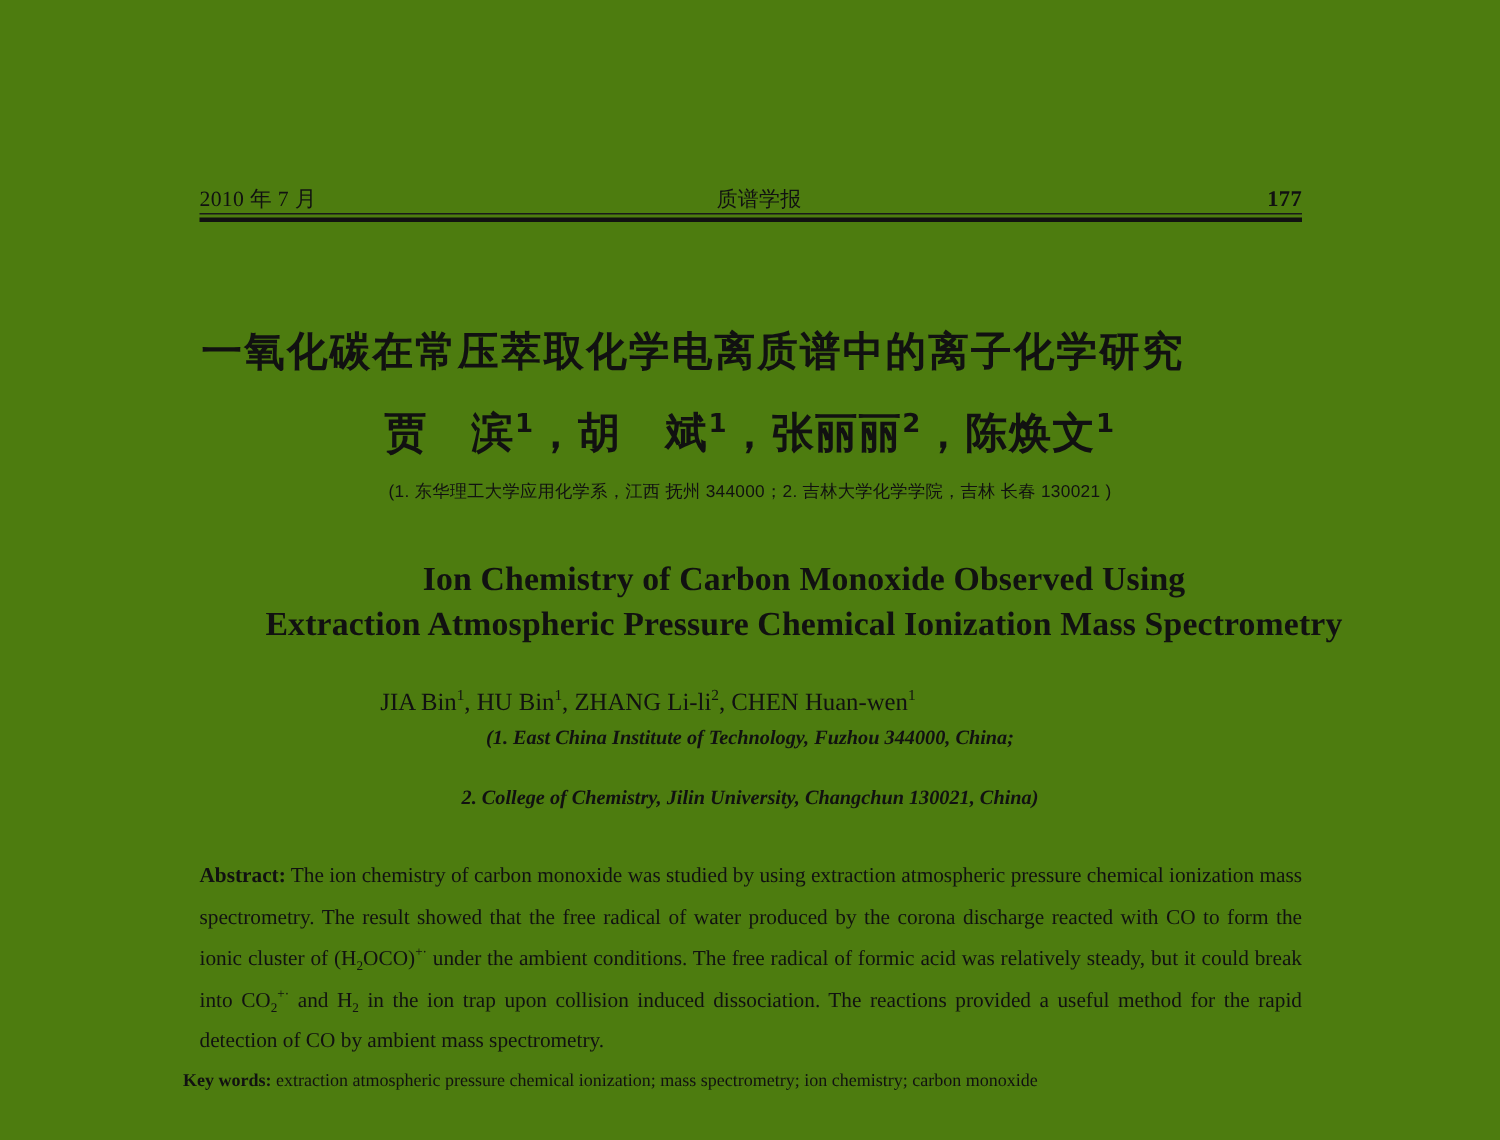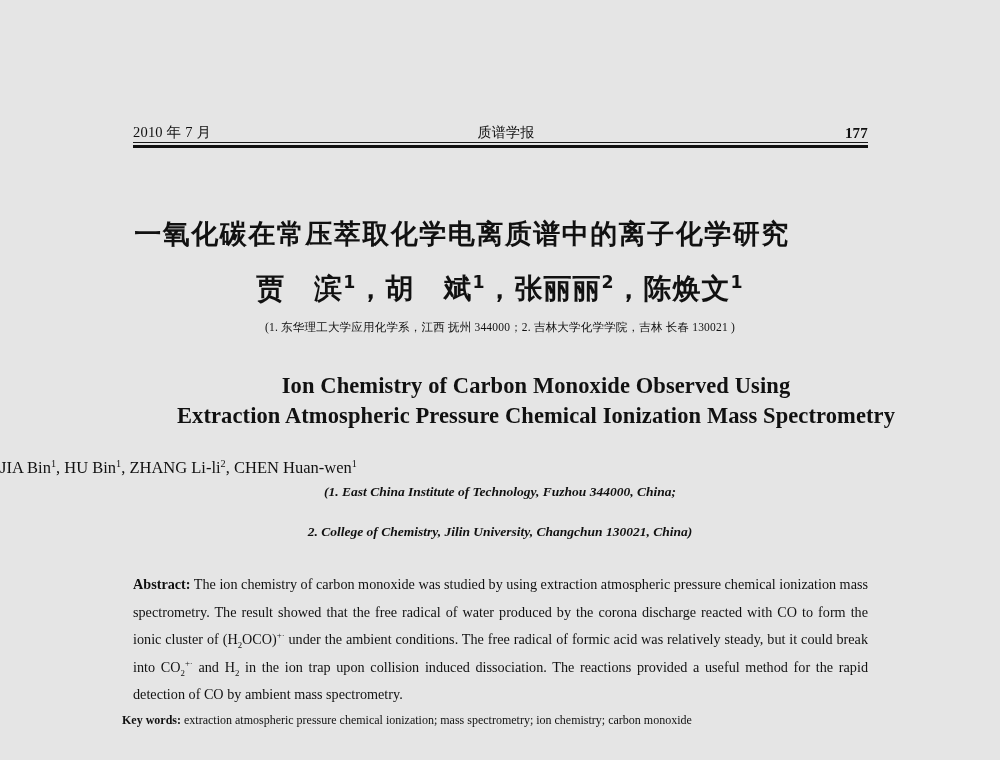--- a/index.html
+++ b/index.html
@@ -13,21 +13,21 @@
     overflow: hidden;
     font-family: "Liberation Serif", "DejaVu Serif", serif;
     color: #111111;
     -webkit-font-smoothing: antialiased;
   }
 
   .page {
     position: relative;
     width: 1000px;
     height: 760px;
-    background: #e5e5e5;
+    background: #4d7c0f;
   }
 
   
   .runhead {
     position: absolute;
     left: 133px;
     top: 118px;
     width: 735px;
     height: 24px;
     display: flex;
@@ -94,21 +94,21 @@
     letter-spacing: 1px;
     white-space: nowrap;
   }
   .cn-authors .sep { font-weight: bold; }
   .cn-affil {
     position: absolute;
     left: 0;
     top: 320px;
     width: 1000px;
     text-align: center;
-    font-family: Liberation Serif, serif;
+    font-family: Liberation Sans, sans-serif;
     font-size: 11.5px;
     letter-spacing: 0.2px;
     white-space: nowrap;
   }
 
   
   .en-title {
     position: absolute;
     left: 0;
     top: 371px;
@@ -121,20 +121,21 @@
     padding-left: 36px;
   }
   .en-title .l2 { display: block; }
 
   
   .en-authors {
     position: absolute;
     left: 0;
     top: 458px;
     width: 864px;
+    text-align: center;
     font-size: 16.5px;
     white-space: nowrap;
   }
   .en-affil {
     position: absolute;
     left: 0;
     width: 1000px;
     text-align: center;
     font-weight: bold;
     font-style: italic;

